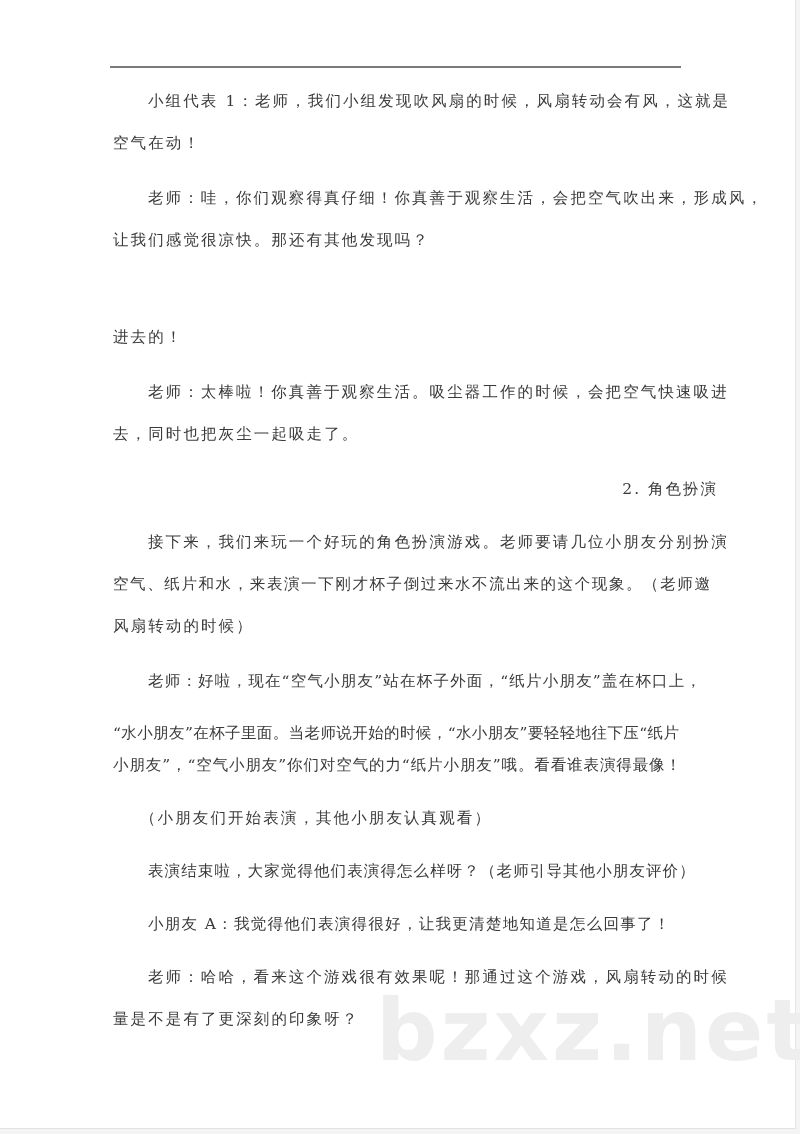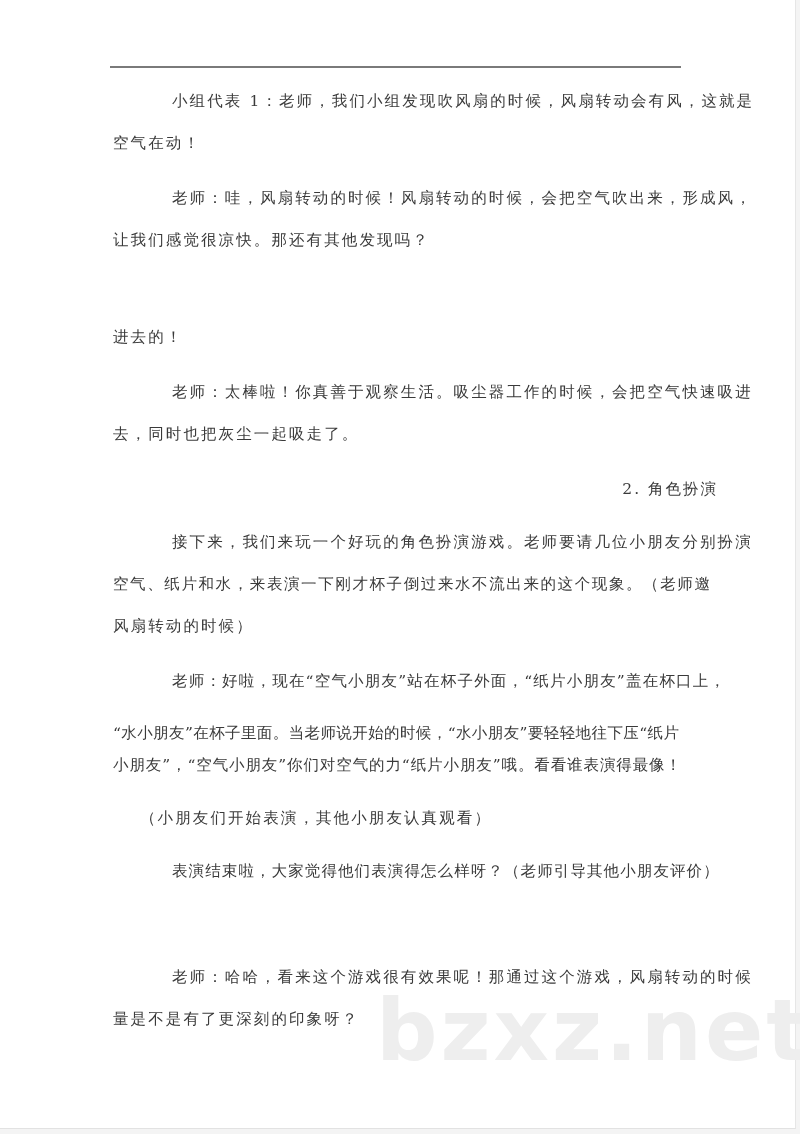--- a/index.html
+++ b/index.html
@@ -37,21 +37,20 @@
     left: 113px;
     width: 570px;
     font-size: 15.5px;
     line-height: 20px;
     color: #3a3a3a;
     white-space: nowrap;
     letter-spacing: 2.1px;
   }
   .line.indent {
     left: 148px;
-    margin-left: 24px;
   }
   .line.paren {
     left: 140px;
   }
   .line.justify {
     letter-spacing: 2.35px;
     font-family: Liberation Serif, serif;
   }
   .line.section {
     left: 148px;
@@ -73,21 +72,21 @@
 </head>
 <body>
 
 <div class="page">
 
   <div class="header-rule"></div>
 
   <div class="line indent" style="top:91px">小组代表 1：老师，我们小组发现吹风扇的时候，风扇转动会有风，这就是</div>
   <div class="line" style="top:133px">空气在动！</div>
 
-  <div class="line indent" style="top:188px">老师：哇，风扇转动的时候！风扇转动的时候，会把空气吹出来，形成风，</div>
+  <div class="line indent" style="top:188px">老师：哇，你们观察得真仔细！你真善于观察生活，会把空气吹出来，形成风，</div>
   <div class="line" style="top:230px">让我们感觉很凉快。那还有其他发现吗？</div>
 
   <div class="line" style="top:327px">进去的！</div>
 
   <div class="line indent" style="top:382px">老师：太棒啦！你真善于观察生活。吸尘器工作的时候，会把空气快速吸进</div>
   <div class="line" style="top:424px">去，同时也把灰尘一起吸走了。</div>
 
   <div class="line section" style="top:479px">2. 角色扮演</div>
 
   <div class="line indent" style="top:532px">接下来，我们来玩一个好玩的角色扮演游戏。老师要请几位小朋友分别扮演</div>
@@ -95,18 +94,19 @@
   <div class="line" style="top:616px">风扇转动的时候）</div>
 
   <div class="line indent" style="top:671px; letter-spacing:1.2px">老师：好啦，现在“空气小朋友”站在杯子外面，“纸片小朋友”盖在杯口上，</div>
   <div class="line" style="top:723px; letter-spacing:0.4px">“水小朋友”在杯子里面。当老师说开始的时候，“水小朋友”要轻轻地往下压“纸片</div>
   <div class="line" style="top:755px; letter-spacing:0.9px">小朋友”，“空气小朋友”你们对空气的力“纸片小朋友”哦。看看谁表演得最像！</div>
 
   <div class="line paren" style="top:808px">（小朋友们开始表演，其他小朋友认真观看）</div>
 
   <div class="line indent" style="top:861px; letter-spacing:1.1px">表演结束啦，大家觉得他们表演得怎么样呀？（老师引导其他小朋友评价）</div>
 
+  <div class="line indent" style="top:914px; letter-spacing:1.3px">小朋友 A：我觉得他们表演得很好，让我更清楚地知道是怎么回事了！</div>
 
   <div class="line indent" style="top:967px">老师：哈哈，看来这个游戏很有效果呢！那通过这个游戏，风扇转动的时候</div>
   <div class="line" style="top:1009px">量是不是有了更深刻的印象呀？</div>
 
   <div class="watermark">bzxz.net</div>
 </div>
 
 </body></html>

